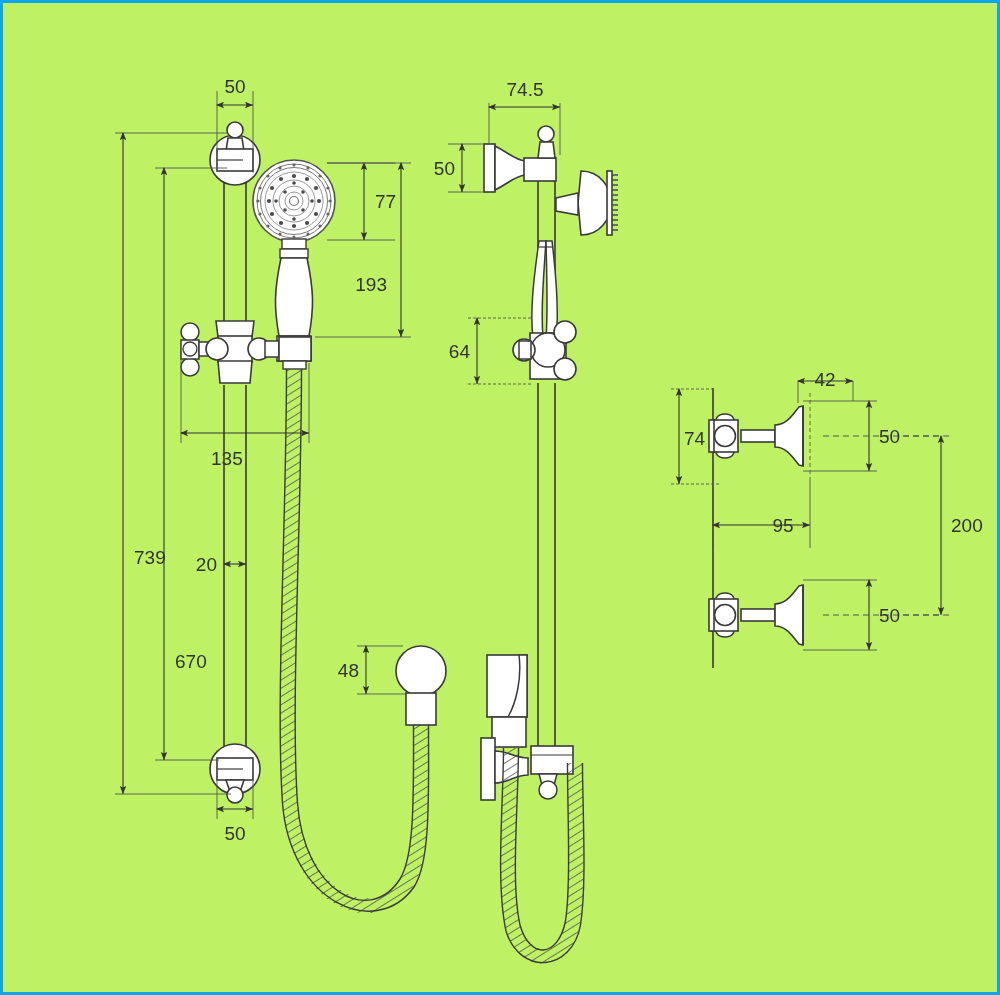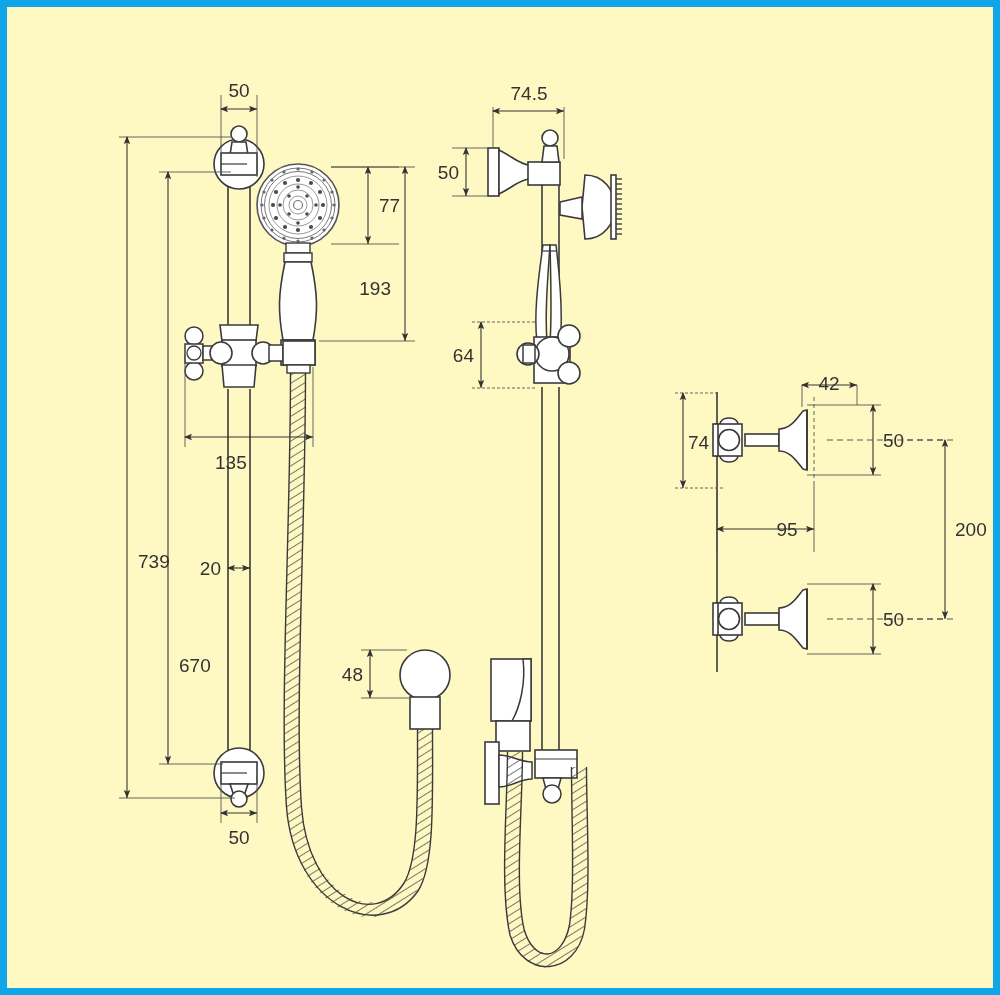--- a/index.html
+++ b/index.html
@@ -7,23 +7,23 @@
     padding: 0;
     background: #ffffff;
   }
   body {
     font-family: "Liberation Sans", sans-serif;
   }
   #sheet {
     position: relative;
     width: 1000px;
     height: 995px;
-    background: #fef9c3;
+    background: #bef264;
     box-sizing: border-box;
-    border: 7px solid #0ea5e9;
+    border: 3px solid #0ea5e9;
     overflow: hidden;
   }
   #drawing {
     position: absolute;
     left: 0;
     top: 0;
     width: 1000px;
     height: 995px;
   }
   text.dim {

